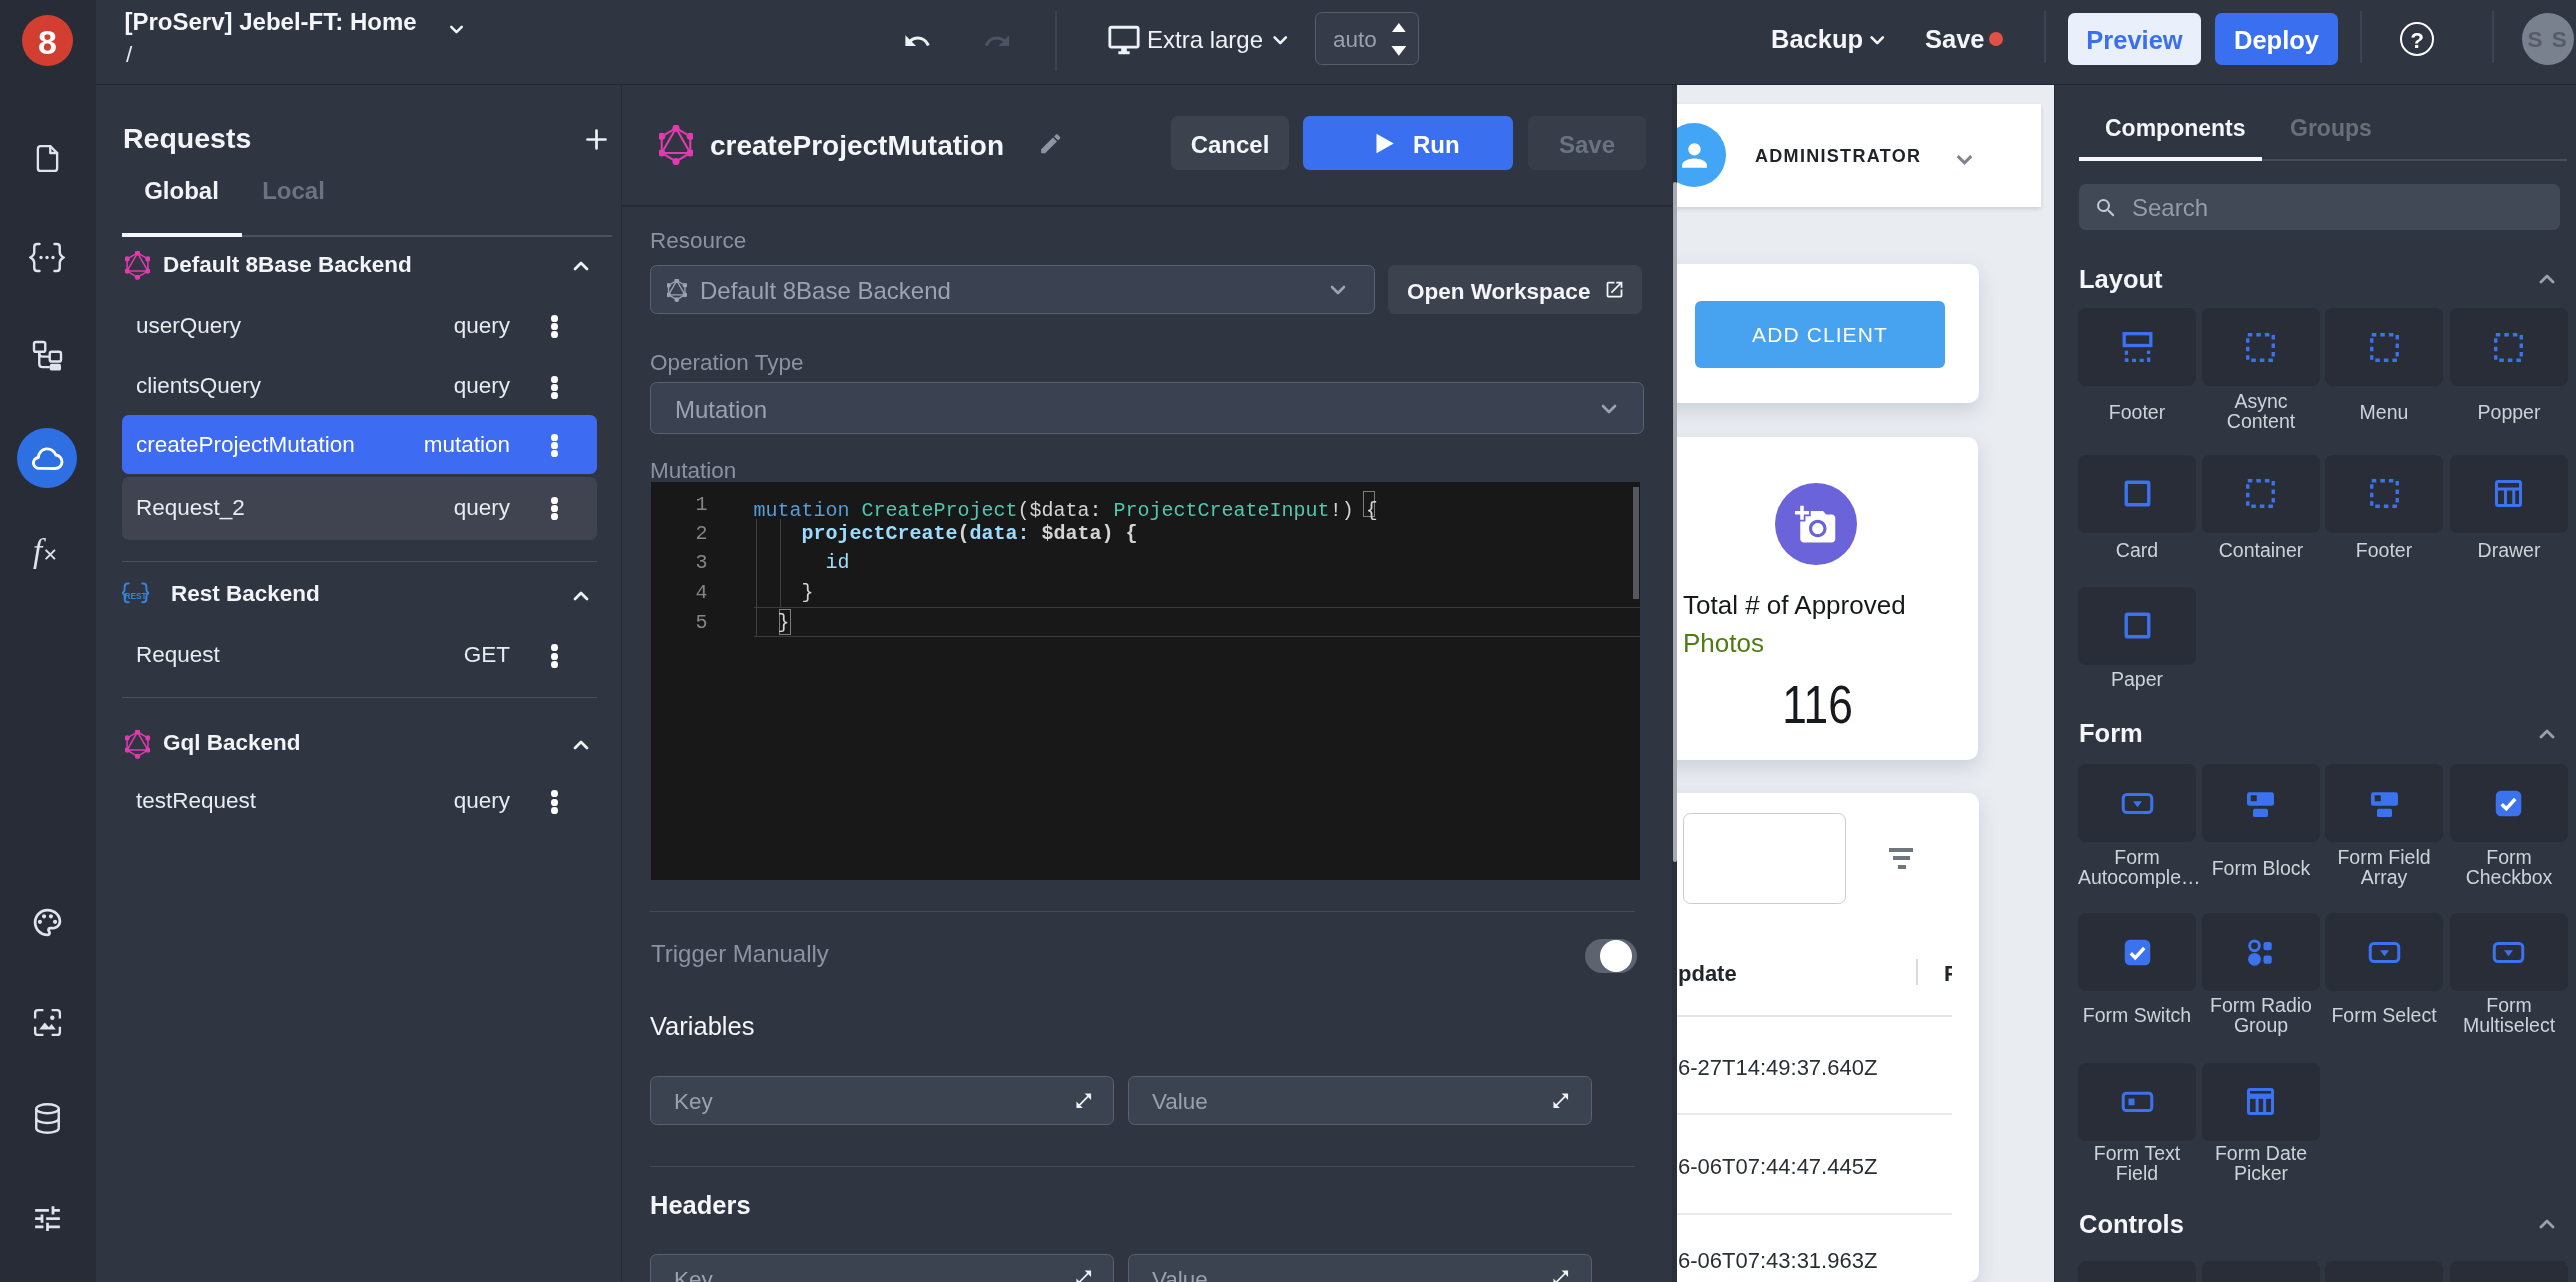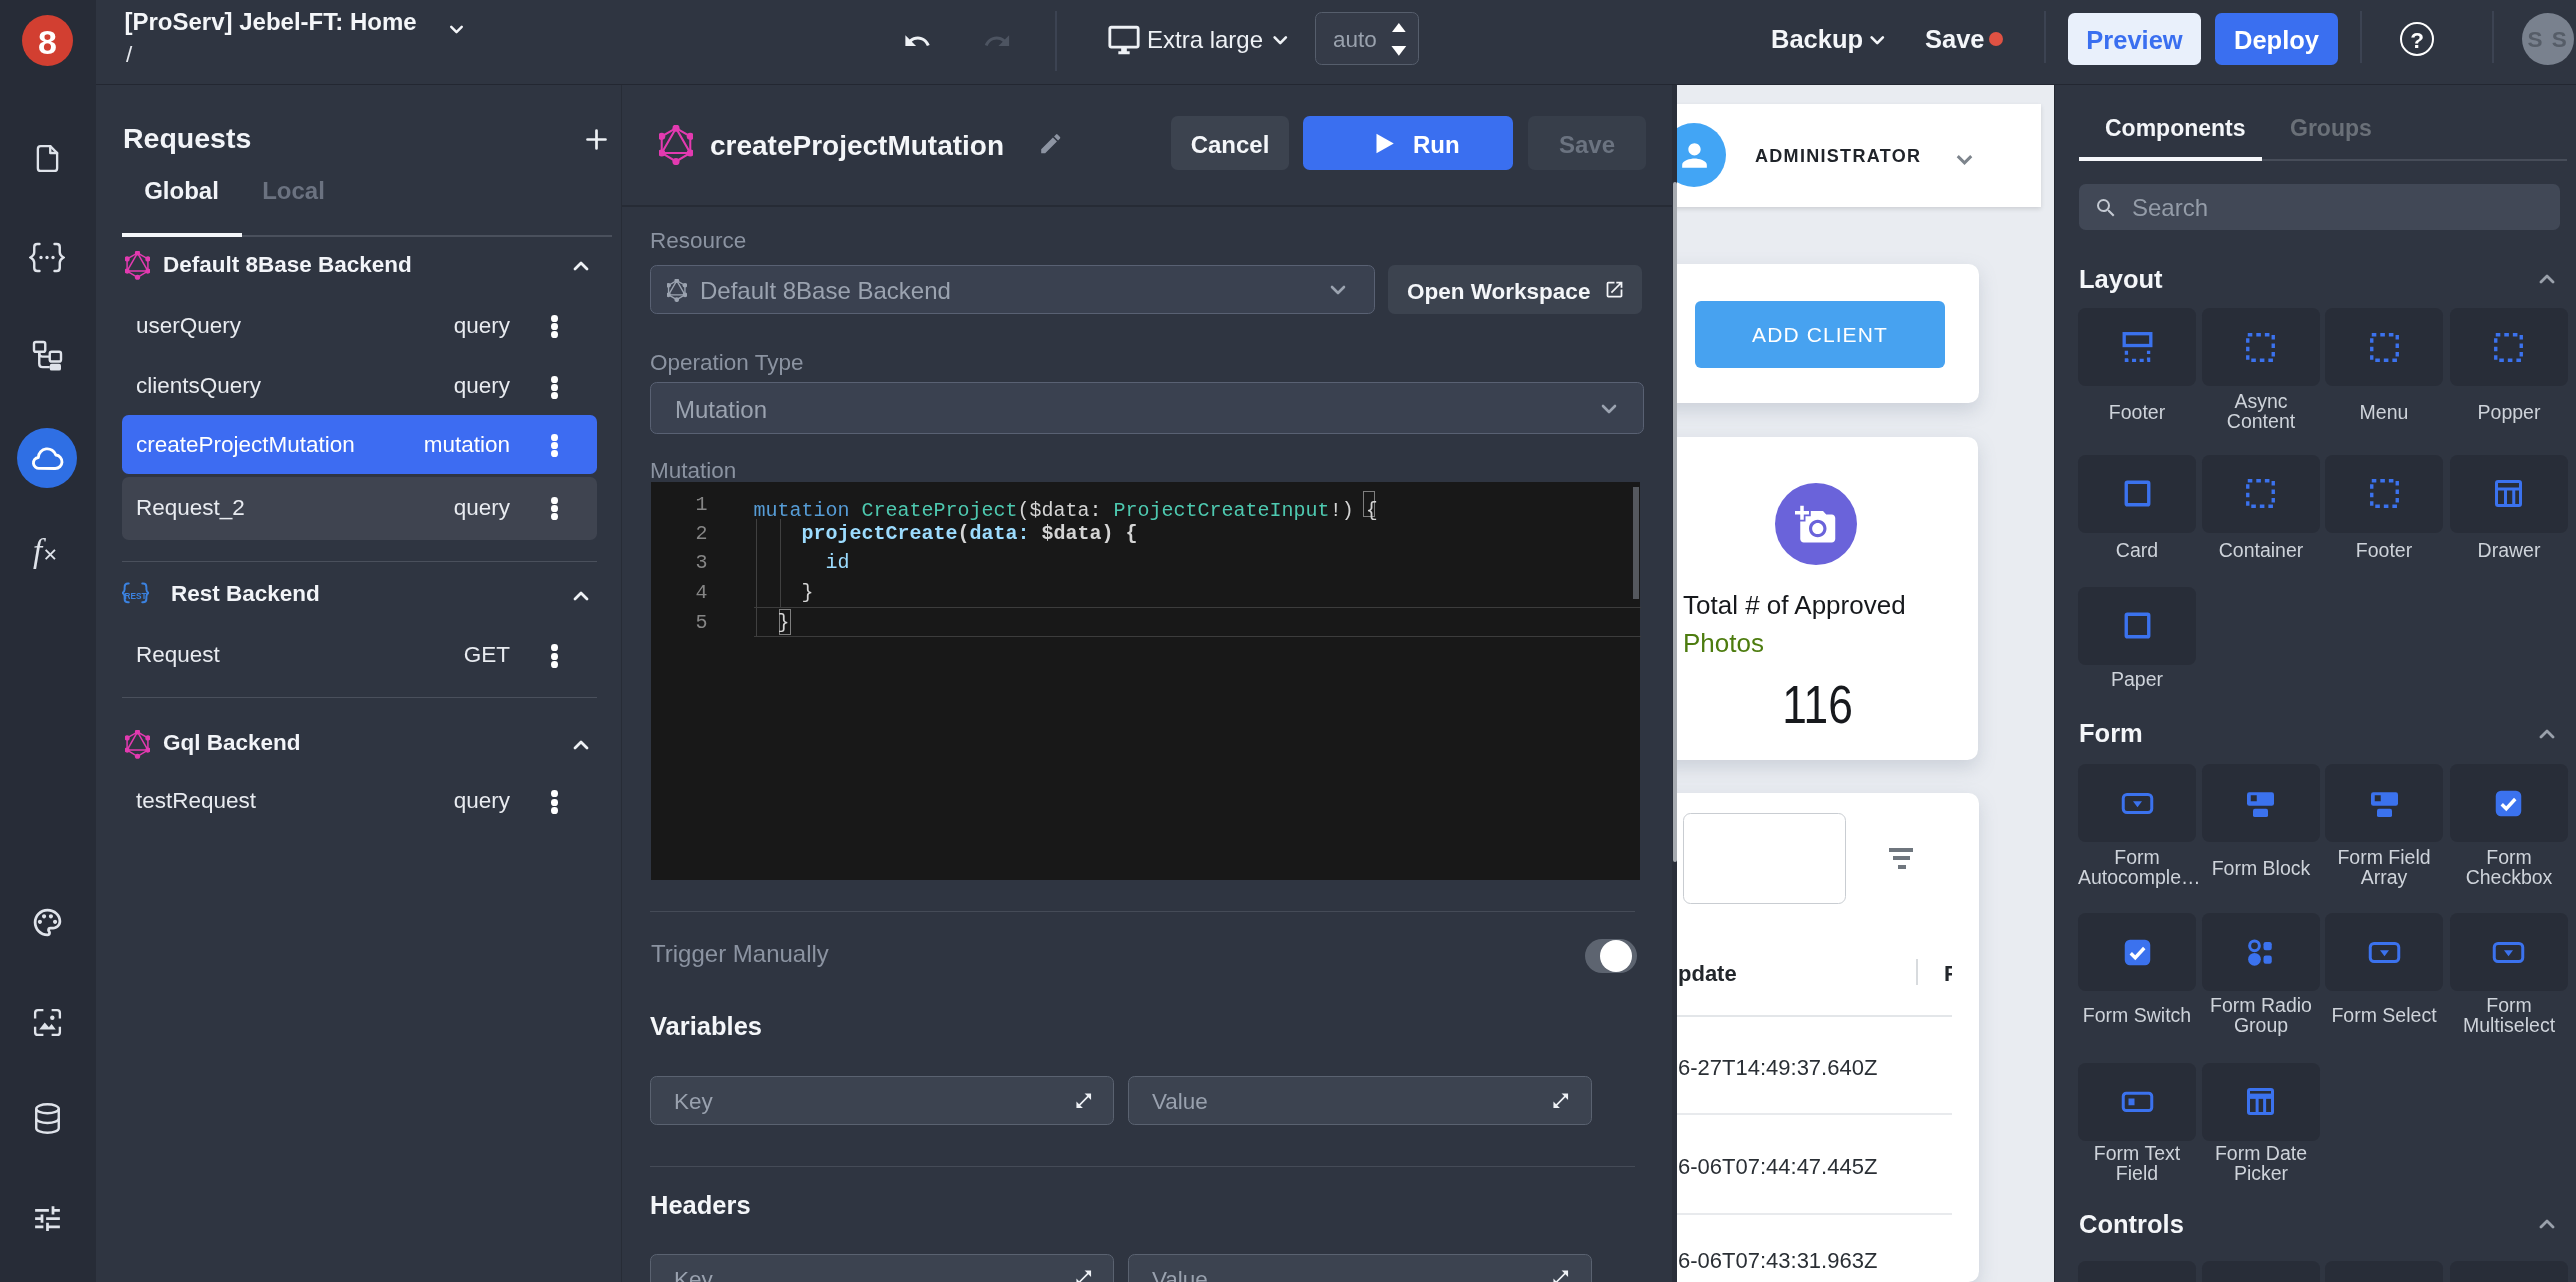--- a/index.html
+++ b/index.html
@@ -233,21 +233,21 @@
     <div class="abs txt" style="left:103px;top:99px;white-space:pre;color:#d4d4d4;">    }</div>
     <div class="abs txt" style="left:103px;top:129px;white-space:pre;color:#d4d4d4;">  }</div>
     <div class="abs" style="left:982px;top:4.5px;width:6px;height:112px;background:#55585e;"></div>
   </div>
 
   <div class="abs" style="left:28px;top:826px;width:985px;height:1.1px;background:#454b57;"></div>
   <div class="abs txt" style="left:29px;top:855px;font-size:24px;color:#8b93a1;">Trigger Manually</div>
   <div class="abs" style="left:963px;top:854px;width:52px;height:34px;border-radius:17px;background:#5d6470;"></div>
   <div class="abs" style="left:978px;top:855px;width:32px;height:32px;border-radius:50%;background:#ffffff;"></div>
 
-  <div class="abs txt" style="left:28px;top:927px;font-size:25.5px;font-weight:700;color:#f4f6f9;">Variables</div>
+  <div class="abs txt" style="left:28px;top:927px;font-size:25.5px;font-weight:400;color:#f4f6f9;">Variables</div>
   <div class="abs" style="left:28px;top:991px;width:464px;height:49px;background:#3c4350;border:1.5px solid #5a6270;border-radius:6.7px;box-sizing:border-box;"></div>
   <div class="abs txt" style="left:52px;top:1004px;font-size:22.5px;color:#99a1ae;">Key</div>
   <svg class="abs" style="left:452px;top:1006px;" width="19.5" height="19.5" viewBox="0 0 24 24" fill="#eef1f5">
       <path d="M21 11V3h-8l3.29 3.29-10 10L3 13v8h8l-3.29-3.29 10-10L21 11z"></path>
     </svg>
   <div class="abs" style="left:506px;top:991px;width:464px;height:49px;background:#3c4350;border:1.5px solid #5a6270;border-radius:6.7px;box-sizing:border-box;"></div>
   <div class="abs txt" style="left:530px;top:1004px;font-size:22.5px;color:#99a1ae;">Value</div>
   <svg class="abs" style="left:929px;top:1006px;" width="19.5" height="19.5" viewBox="0 0 24 24" fill="#eef1f5">
       <path d="M21 11V3h-8l3.29 3.29-10 10L3 13v8h8l-3.29-3.29 10-10L21 11z"></path>
     </svg>

